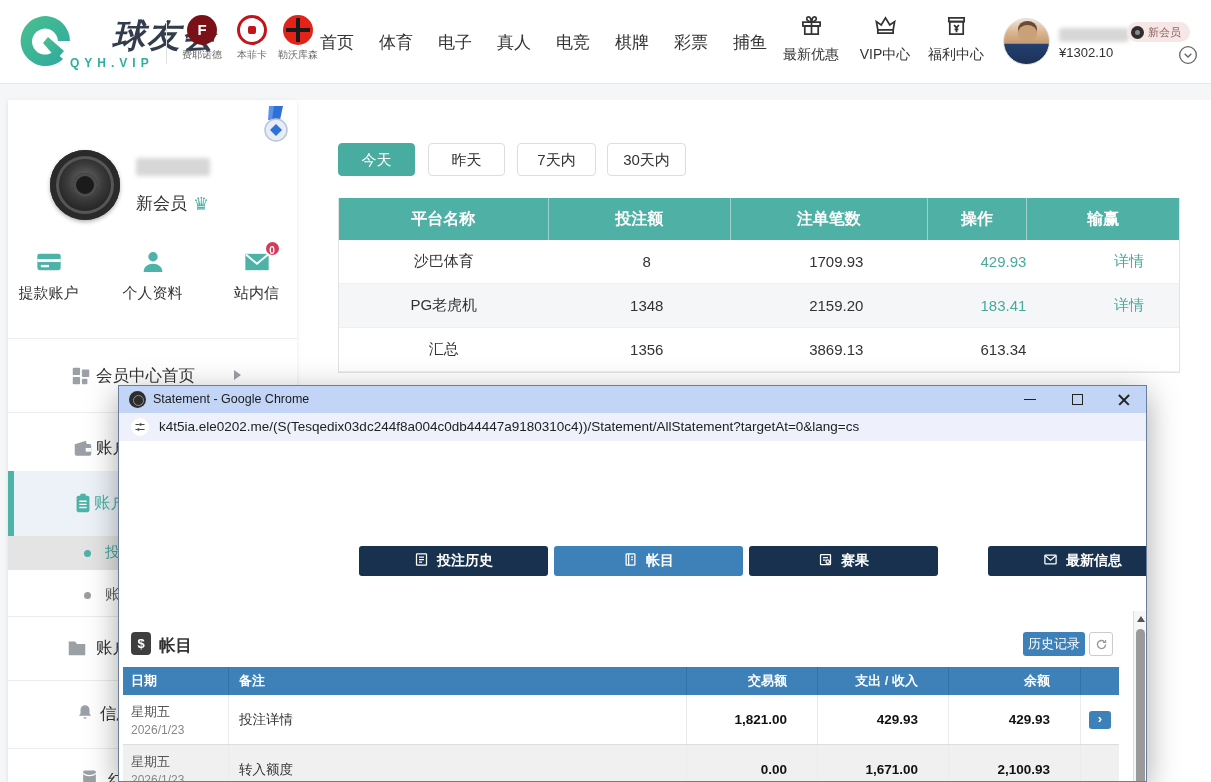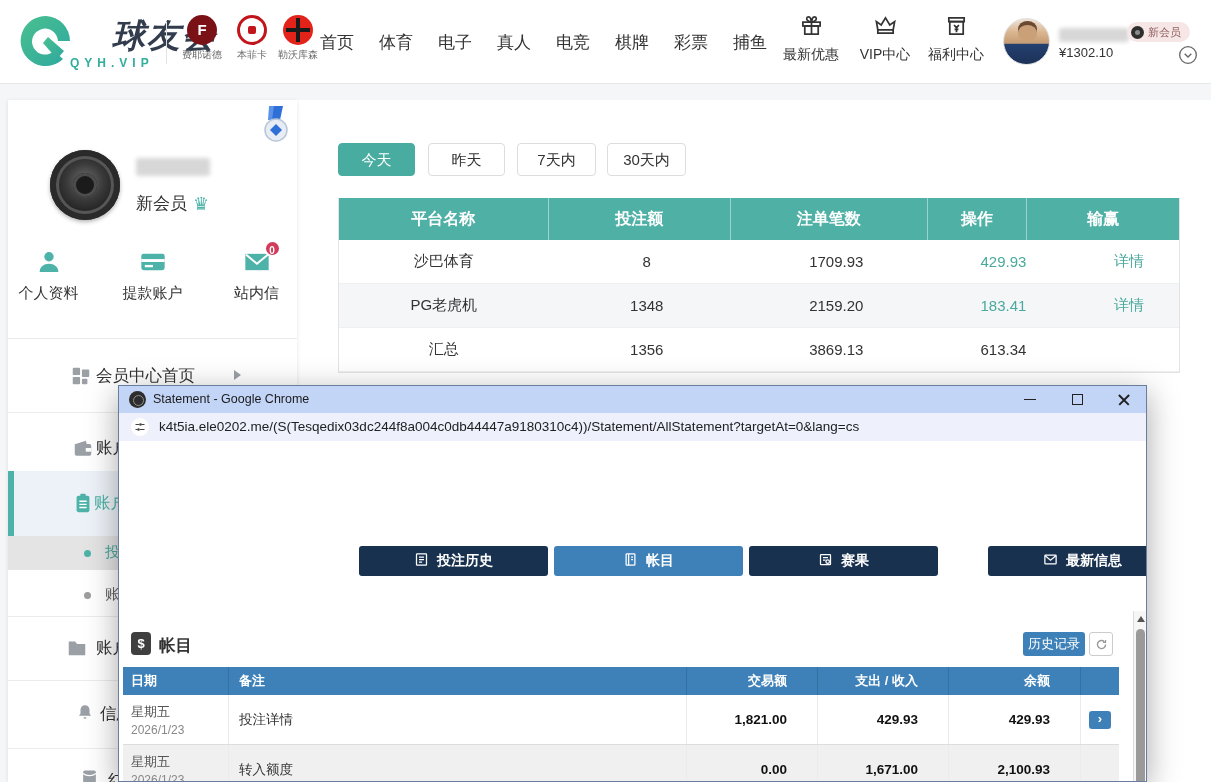--- a/index.html
+++ b/index.html
@@ -243,35 +243,35 @@
     <div class="blur-block side-name-blur"></div>
     <div class="side-level">
       <span>新会员</span>
       <span class="crown-glyph">♛</span>
     </div>
 
     <div class="quick-links">
       <div class="quick-link">
         <span>
           <svg viewBox="0 0 24 24" fill="currentColor">
-              <circle cx="12" cy="7.5" r="4"></circle>
-              <path d="M4 20.5c0-4.4 3.6-7 8-7s8 2.6 8 7z"></path>
-            </svg>
-        </span>
-        <div class="q-label">个人资料</div>
-      </div>
-      <div class="quick-link">
-        <span>
-          <svg viewBox="0 0 24 24" fill="currentColor">
               <rect x="2" y="5" width="20" height="14" rx="2"></rect>
               <rect x="2" y="9.5" width="20" height="2.5" fill="#fff"></rect>
               <rect x="5" y="14.5" width="7" height="2" fill="#fff"></rect>
             </svg>
         </span>
         <div class="q-label">提款账户</div>
+      </div>
+      <div class="quick-link">
+        <span>
+          <svg viewBox="0 0 24 24" fill="currentColor">
+              <circle cx="12" cy="7.5" r="4"></circle>
+              <path d="M4 20.5c0-4.4 3.6-7 8-7s8 2.6 8 7z"></path>
+            </svg>
+        </span>
+        <div class="q-label">个人资料</div>
       </div>
       <div class="quick-link">
         <span>
           <svg viewBox="0 0 24 24" fill="currentColor">
               <path d="M2 5h20v14H2z"></path>
               <path d="M2.5 5.5l9.5 8 9.5-8" stroke="#fff" stroke-width="1.6" fill="none"></path>
             </svg>
         </span>
         <div class="mail-badge">0</div>
         <div class="q-label">站内信</div>

